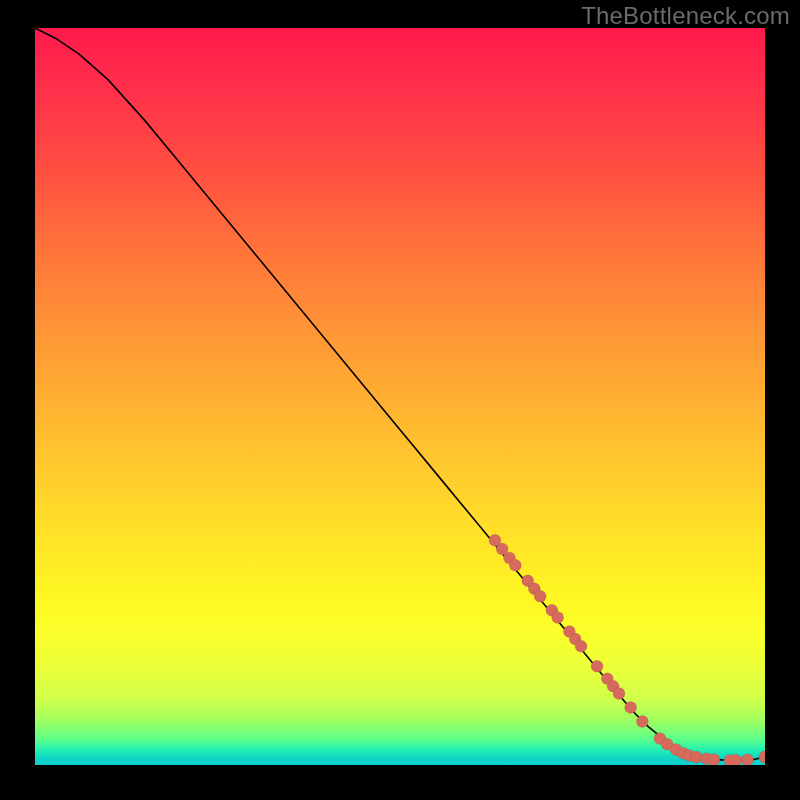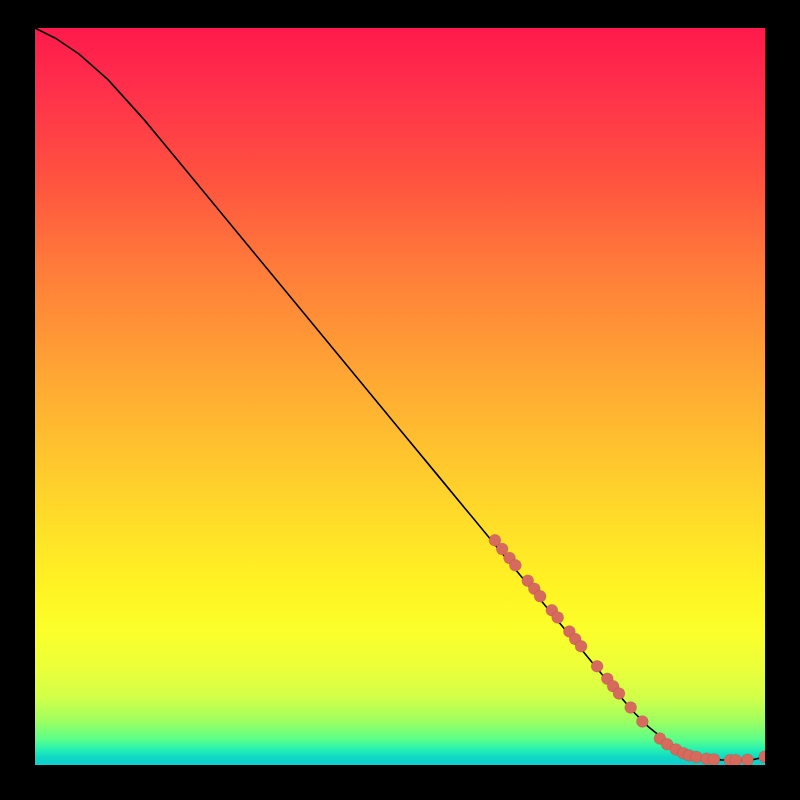--- a/index.html
+++ b/index.html
@@ -76,20 +76,21 @@
     stroke-width: 0.5;
   }
   .dot-last {
     fill: #d66a5d;
   }
 </style>
 </head>
 <body>
 
 <div class="frame">
+  <div class="watermark">TheBottleneck.com</div>
 
   <div class="plot">
     <div class="gradient"></div>
     <svg class="overlay" viewBox="0 0 730 737" preserveAspectRatio="none">
       <path id="curve-path" class="curve" d="M0.00 0.00 L21.90 11.06 L43.80 25.80 L73.00 51.59 L109.50 92.13 L146.00 136.35 L182.50 180.56 L219.00 224.79 L255.50 269.00 L292.00 313.23 L328.50 357.44 L365.00 401.66 L401.50 445.88 L438.00 490.11 L474.50 534.33 L511.00 578.55 L547.50 622.76 L584.00 666.99 L598.60 683.94 L613.20 698.68 L627.80 710.47 L642.40 720.05 L657.00 726.68 L671.60 730.37 L686.20 731.84 L700.80 732.21 L715.40 732.21 L730.00 728.89"></path>
       <g id="dots-group">
           <circle cx="459.90" cy="512.22" r="6" class="dot"></circle>
           <circle cx="467.20" cy="521.06" r="6" class="dot"></circle>
           <circle cx="474.50" cy="529.90" r="6" class="dot"></circle>
           <circle cx="480.34" cy="537.27" r="6" class="dot"></circle>

